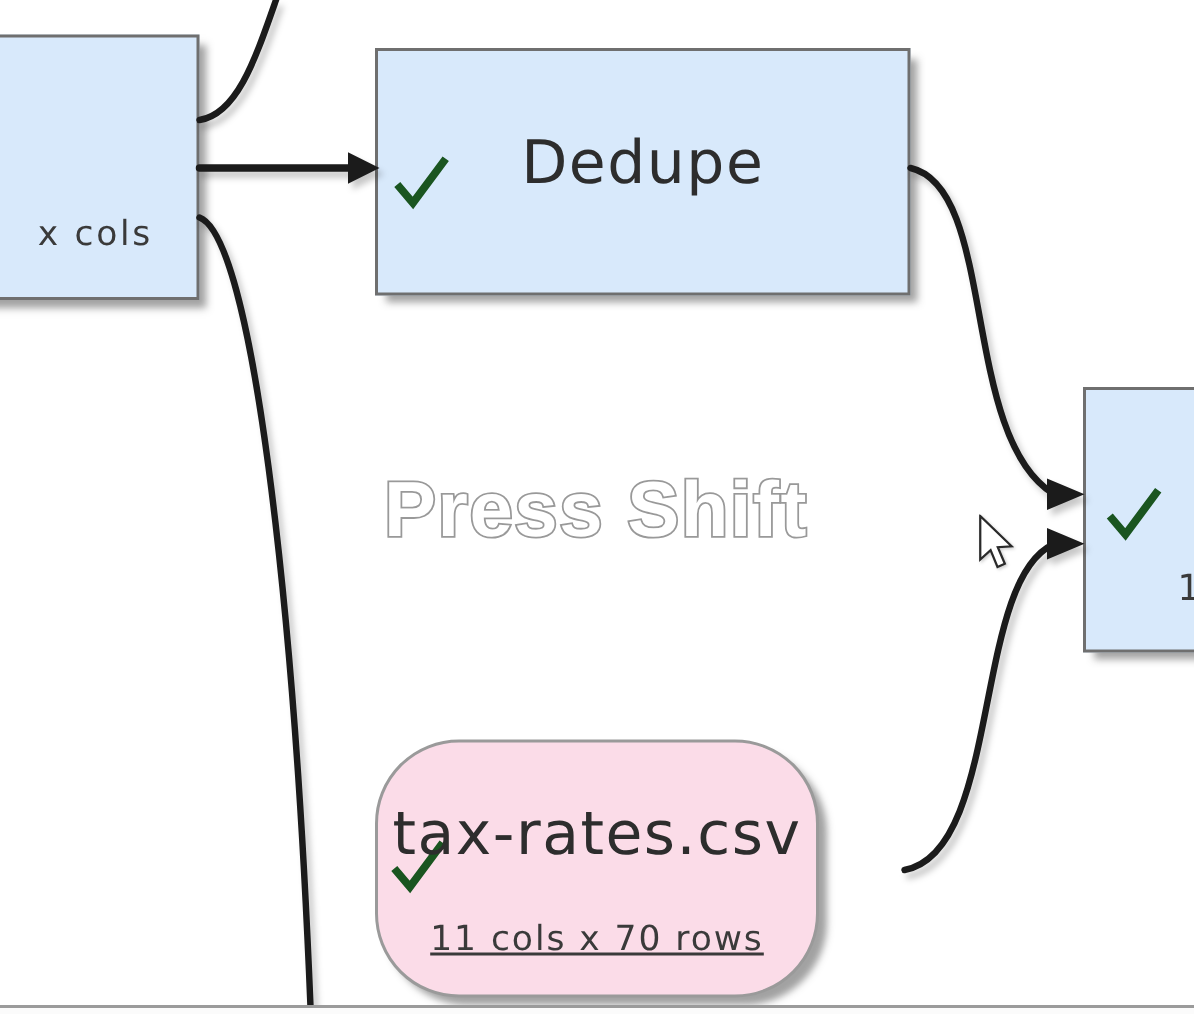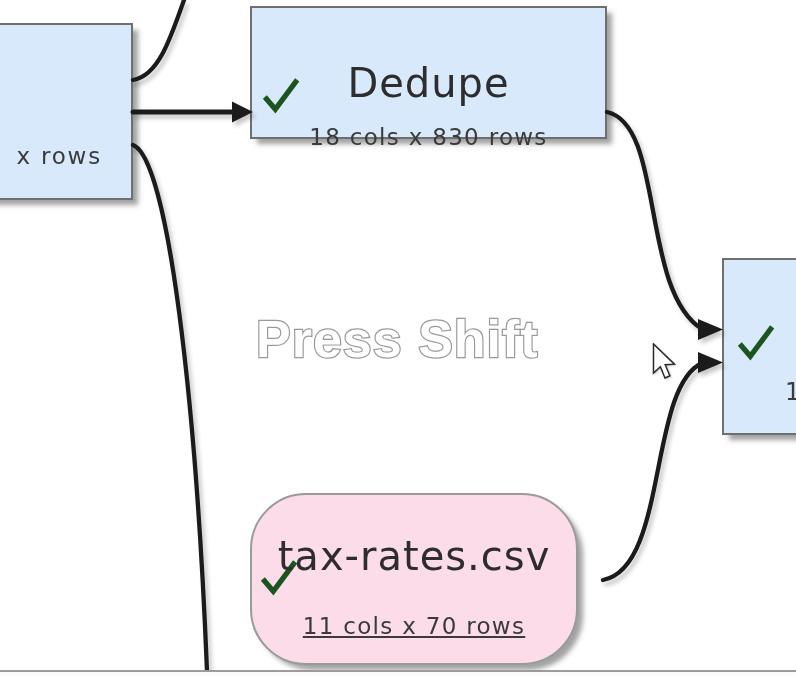--- a/index.html
+++ b/index.html
@@ -23,23 +23,23 @@
   .node.blue {
     background: #d8e9fb;
     border: 2px solid #6f6f6f;
   }
   .node.pink {
     background: #fbdce8;
     border: 2px solid #9a9a9a;
     border-radius: 56px;
   }
   #node-left   { left: -240px; top: 23px;  width: 373px; height: 177px; }
-  #node-dedupe { left: 250px;  top: 6px;  width: 357px; height: 133px; }
+  #node-dedupe { left: 250px;  top: 32px;  width: 357px; height: 165px; }
   #node-right  { left: 722px;  top: 258px; width: 213px; height: 177px; }
-  #node-tax    { left: 250px;  top: 493px; width: 328px; height: 172px; }
+  #node-tax    { left: 250px;  top: 493px; width: 296px; height: 172px; }
 
   .node .title {
     position: absolute; left: 0; right: 0;
     text-align: center;
     font-size: 40px;
     letter-spacing: 1px;
     color: #2d2d2d;
     white-space: nowrap;
   }
   .node .sub {
@@ -94,29 +94,28 @@
     width: 796px; height: 4px;
     background: #fbfbfb;
   }
 </style>
 </head>
 <body>
 
 <div id="canvas">
 
   <div class="node blue" id="node-left">
-    <span class="sub">x rows</span>
+    <span class="sub">x cols</span>
   </div>
 
   <div class="node blue" id="node-dedupe">
     <svg class="check" viewBox="0 0 40 40">
       <polyline points="3,21 14,34 37,3" fill="none" stroke="#1a5520" stroke-width="5.5" stroke-linecap="butt" stroke-linejoin="miter"></polyline>
     </svg>
     <div class="title">Dedupe</div>
-    <div class="sub">18 cols x 830 rows</div>
   </div>
 
   <div class="node blue" id="node-right">
     <svg class="check" viewBox="0 0 40 40">
       <polyline points="3,21 14,34 37,3" fill="none" stroke="#1a5520" stroke-width="5.5" stroke-linecap="butt" stroke-linejoin="miter"></polyline>
     </svg>
     <span class="sub">1</span>
   </div>
 
   <div class="node pink" id="node-tax">

